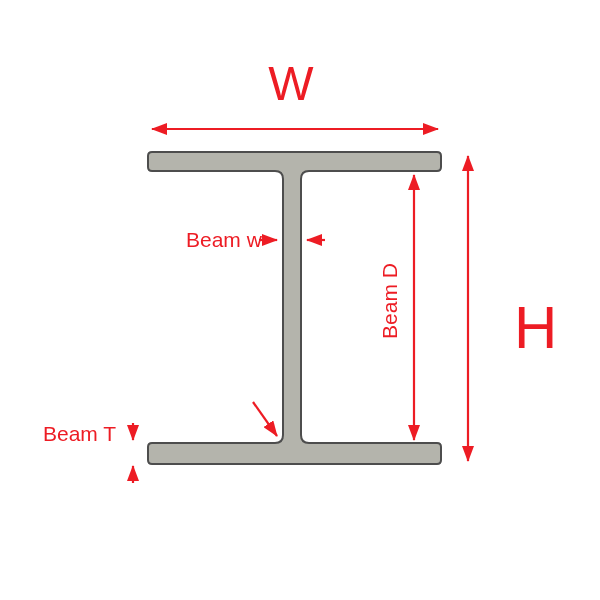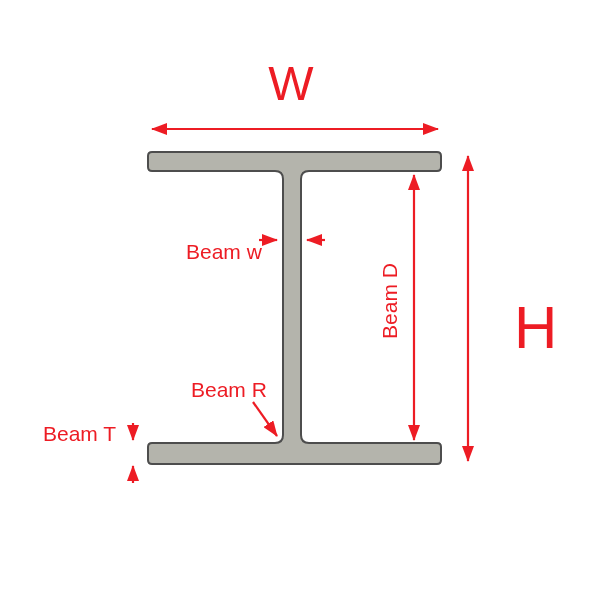--- a/index.html
+++ b/index.html
@@ -60,21 +60,20 @@
   .lbl-depth {
     left: 389px;
     top: 301px;
     font-size: 21px;
     transform: translate(-50%, -50%) rotate(-90deg);
   }
   .lbl-web {
     left: 186px;
     top: 229px;
     font-size: 21px;
-    margin-top: 12px;
   }
   .lbl-radius {
     left: 191px;
     top: 379px;
     font-size: 21px;
   }
   .lbl-thickness {
     left: 43px;
     top: 423px;
     font-size: 21px;
@@ -122,17 +121,16 @@
   </svg>
 
   <div class="lbl lbl-w">W</div>
 
   <div class="lbl lbl-h">H</div>
 
   <div class="lbl lbl-depth">Beam D</div>
 
   <div class="lbl lbl-web">Beam w</div>
 
-  <div class="lbl lbl-radius">Beam R</div>
 
   <div class="lbl lbl-thickness">Beam T</div>
 
 </div>
 
 </body></html>

